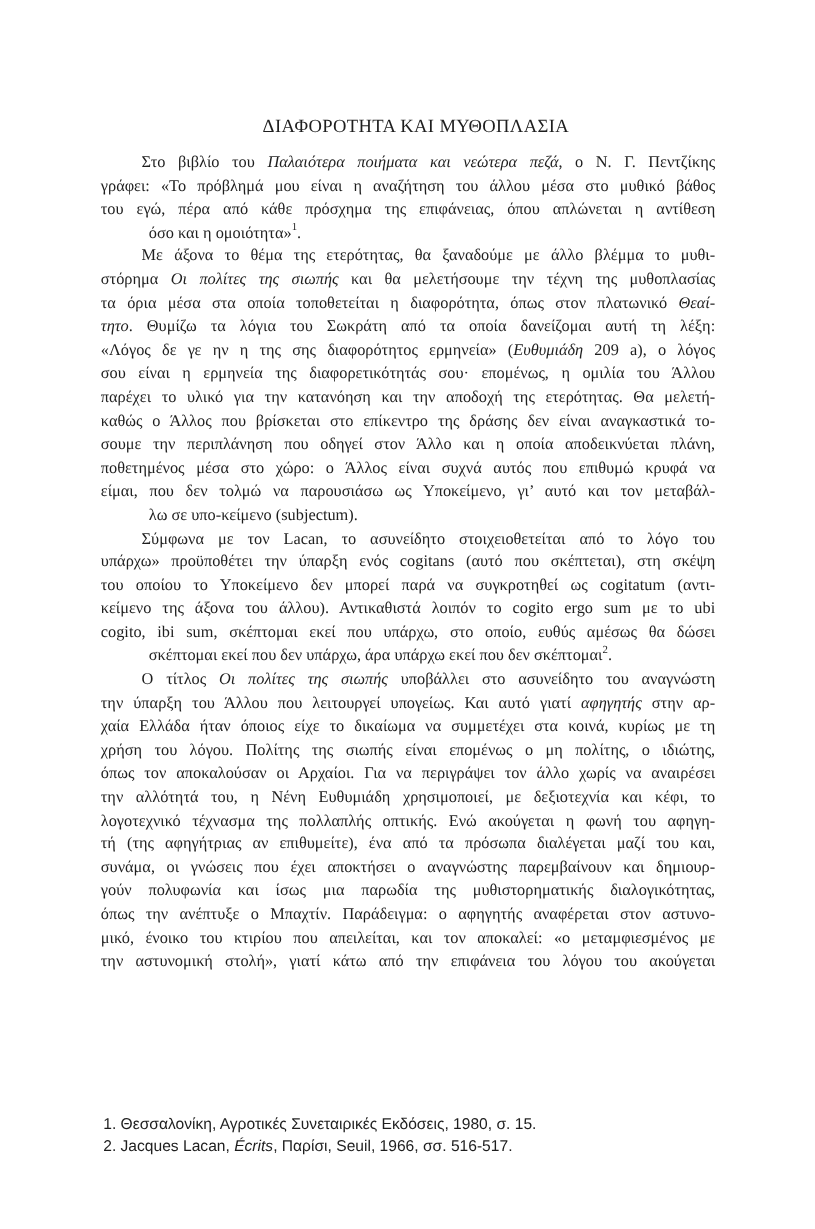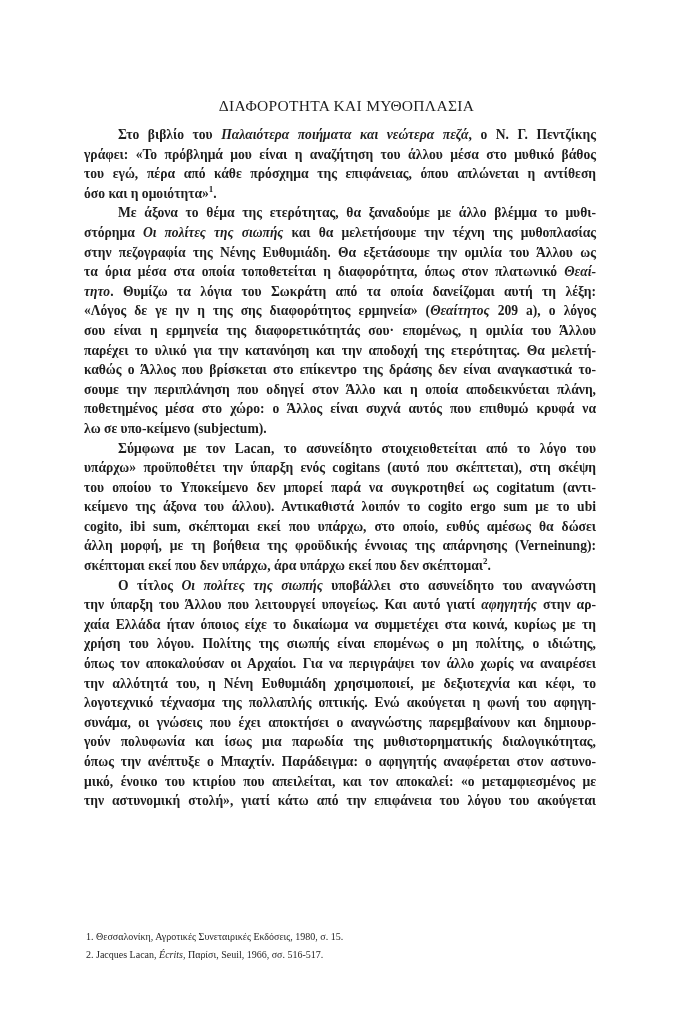--- a/index.html
+++ b/index.html
@@ -12,74 +12,74 @@
   .title {
     position:absolute; left:0; width:679px; top:97px; text-align:center;
     font-family:"Liberation Serif", serif; font-size:15.5px; letter-spacing:0.3px;
     padding-left:14px; box-sizing:border-box;
   }
   .body {
     position:absolute; left:84px; top:125px; width:512px;
     font-family:"Liberation Serif", serif; font-size:13.6px; line-height:19.6px;
     text-align:justify;
   }
-  .body .line { display:block; white-space:nowrap; text-align-last:justify; text-align:justify; height:19.6px;font-weight:bold; }
-  .body .line.last { text-align-last:left; }
+  .body .line { display:block; white-space:nowrap; text-align-last:justify; text-align:justify; height:19.6px; }
+  .body .line.last { text-align-last:left;margin-left:40px; }
   .body .line.indent { padding-left:34px; }
   i { font-style:italic; }
   sup { font-size:9px; vertical-align:6px; line-height:0; }
   .footnotes {
     position:absolute; left:86px; top:928px; width:500px;
-    font-family:Liberation Serif, serif; font-size:10px; line-height:17.5px;
+    font-family:Liberation Sans, sans-serif; font-size:13px; line-height:17.5px;
   }
   .fn { display:block; white-space:nowrap; }
 </style>
 </head>
 <body>
 
 <div class="page">
   <div class="title">ΔΙΑΦΟΡΟΤΗΤΑ ΚΑΙ ΜΥΘΟΠΛΑΣΙΑ</div>
   <div class="body" id="body">
       <div>
         <span class="line indent"><span>Στο βιβλίο του </span><i>Παλαιότερα ποιήματα και νεώτερα πεζά</i><span>, ο Ν. Γ. Πεντζίκης</span></span>
         <span class="line"><span>γράφει: «Το πρόβλημά μου είναι η αναζήτηση του άλλου μέσα στο μυθικό βάθος</span></span>
         <span class="line"><span>του εγώ, πέρα από κάθε πρόσχημα της επιφάνειας, όπου απλώνεται η αντίθεση</span></span>
         <span class="line last"><span>όσο και η ομοιότητα»</span><sup>1</sup><span>.</span></span>
       </div>
       <div>
         <span class="line indent"><span>Με άξονα το θέμα της ετερότητας, θα ξαναδούμε με άλλο βλέμμα το μυθι-</span></span>
         <span class="line"><span>στόρημα </span><i>Οι πολίτες της σιωπής</i><span> και θα μελετήσουμε την τέχνη της μυθοπλασίας</span></span>
-        <span class="line"><span>στην πεζογραφία της Νένης Ευθυμιάδη. Θα εξετάσουμε την ομιλία του Άλλου ως</span></span>
         <span class="line"><span>τα όρια μέσα στα οποία τοποθετείται η διαφορότητα, όπως στον πλατωνικό </span><i>Θεαί-</i></span>
         <span class="line"><i>τητο</i><span>. Θυμίζω τα λόγια του Σωκράτη από τα οποία δανείζομαι αυτή τη λέξη:</span></span>
-        <span class="line"><span>«Λόγος δε γε ην η της σης διαφορότητος ερμηνεία» (</span><i>Θεαίτητος</i><span> 209 a), ο λόγος</span></span>
+        <span class="line"><span>«Λόγος δε γε ην η της σης διαφορότητος ερμηνεία» (</span><i>Ευθυμιάδη</i><span> 209 a), ο λόγος</span></span>
         <span class="line"><span>σου είναι η ερμηνεία της διαφορετικότητάς σου· επομένως, η ομιλία του Άλλου</span></span>
         <span class="line"><span>παρέχει το υλικό για την κατανόηση και την αποδοχή της ετερότητας. Θα μελετή-</span></span>
         <span class="line"><span>καθώς ο Άλλος που βρίσκεται στο επίκεντρο της δράσης δεν είναι αναγκαστικά το-</span></span>
         <span class="line"><span>σουμε την περιπλάνηση που οδηγεί στον Άλλο και η οποία αποδεικνύεται πλάνη,</span></span>
         <span class="line"><span>ποθετημένος μέσα στο χώρο: ο Άλλος είναι συχνά αυτός που επιθυμώ κρυφά να</span></span>
+        <span class="line"><span>είμαι, που δεν τολμώ να παρουσιάσω ως Υποκείμενο, γι’ αυτό και τον μεταβάλ-</span></span>
         <span class="line last"><span>λω σε υπο-κείμενο (subjectum).</span></span>
       </div>
       <div>
         <span class="line indent"><span>Σύμφωνα με τον Lacan, το ασυνείδητο στοιχειοθετείται από το λόγο του</span></span>
         <span class="line"><span>υπάρχω» προϋποθέτει την ύπαρξη ενός cogitans (αυτό που σκέπτεται), στη σκέψη</span></span>
         <span class="line"><span>του οποίου το Υποκείμενο δεν μπορεί παρά να συγκροτηθεί ως cogitatum (αντι-</span></span>
         <span class="line"><span>κείμενο της άξονα του άλλου). Αντικαθιστά λοιπόν το cogito ergo sum με το ubi</span></span>
         <span class="line"><span>cogito, ibi sum, σκέπτομαι εκεί που υπάρχω, στο οποίο, ευθύς αμέσως θα δώσει</span></span>
-        <span class="line"><span>άλλη μορφή, με τη βοήθεια της φροϋδικής έννοιας της απάρνησης (Verneinung):</span></span>
         <span class="line last"><span>σκέπτομαι εκεί που δεν υπάρχω, άρα υπάρχω εκεί που δεν σκέπτομαι</span><sup>2</sup><span>.</span></span>
       </div>
       <div>
         <span class="line indent"><span>Ο τίτλος </span><i>Οι πολίτες της σιωπής</i><span> υποβάλλει στο ασυνείδητο του αναγνώστη</span></span>
         <span class="line"><span>την ύπαρξη του Άλλου που λειτουργεί υπογείως. Και αυτό γιατί </span><i>αφηγητής</i><span> στην αρ-</span></span>
         <span class="line"><span>χαία Ελλάδα ήταν όποιος είχε το δικαίωμα να συμμετέχει στα κοινά, κυρίως με τη</span></span>
         <span class="line"><span>χρήση του λόγου. Πολίτης της σιωπής είναι επομένως ο μη πολίτης, ο ιδιώτης,</span></span>
         <span class="line"><span>όπως τον αποκαλούσαν οι Αρχαίοι. Για να περιγράψει τον άλλο χωρίς να αναιρέσει</span></span>
         <span class="line"><span>την αλλότητά του, η Νένη Ευθυμιάδη χρησιμοποιεί, με δεξιοτεχνία και κέφι, το</span></span>
         <span class="line"><span>λογοτεχνικό τέχνασμα της πολλαπλής οπτικής. Ενώ ακούγεται η φωνή του αφηγη-</span></span>
+        <span class="line"><span>τή (της αφηγήτριας αν επιθυμείτε), ένα από τα πρόσωπα διαλέγεται μαζί του και,</span></span>
         <span class="line"><span>συνάμα, οι γνώσεις που έχει αποκτήσει ο αναγνώστης παρεμβαίνουν και δημιουρ-</span></span>
         <span class="line"><span>γούν πολυφωνία και ίσως μια παρωδία της μυθιστορηματικής διαλογικότητας,</span></span>
         <span class="line"><span>όπως την ανέπτυξε ο Μπαχτίν. Παράδειγμα: ο αφηγητής αναφέρεται στον αστυνο-</span></span>
         <span class="line"><span>μικό, ένοικο του κτιρίου που απειλείται, και τον αποκαλεί: «ο μεταμφιεσμένος με</span></span>
         <span class="line"><span>την αστυνομική στολή», γιατί κάτω από την επιφάνεια του λόγου του ακούγεται</span></span>
       </div>
     </div>
   <div class="footnotes" id="footnotes">
       <span class="fn"><span>1. Θεσσαλονίκη, Αγροτικές Συνεταιρικές Εκδόσεις, 1980, σ. 15.</span></span>
       <span class="fn"><span>2. Jacques Lacan, </span><i>Écrits</i><span>, Παρίσι, Seuil, 1966, σσ. 516-517.</span></span>

